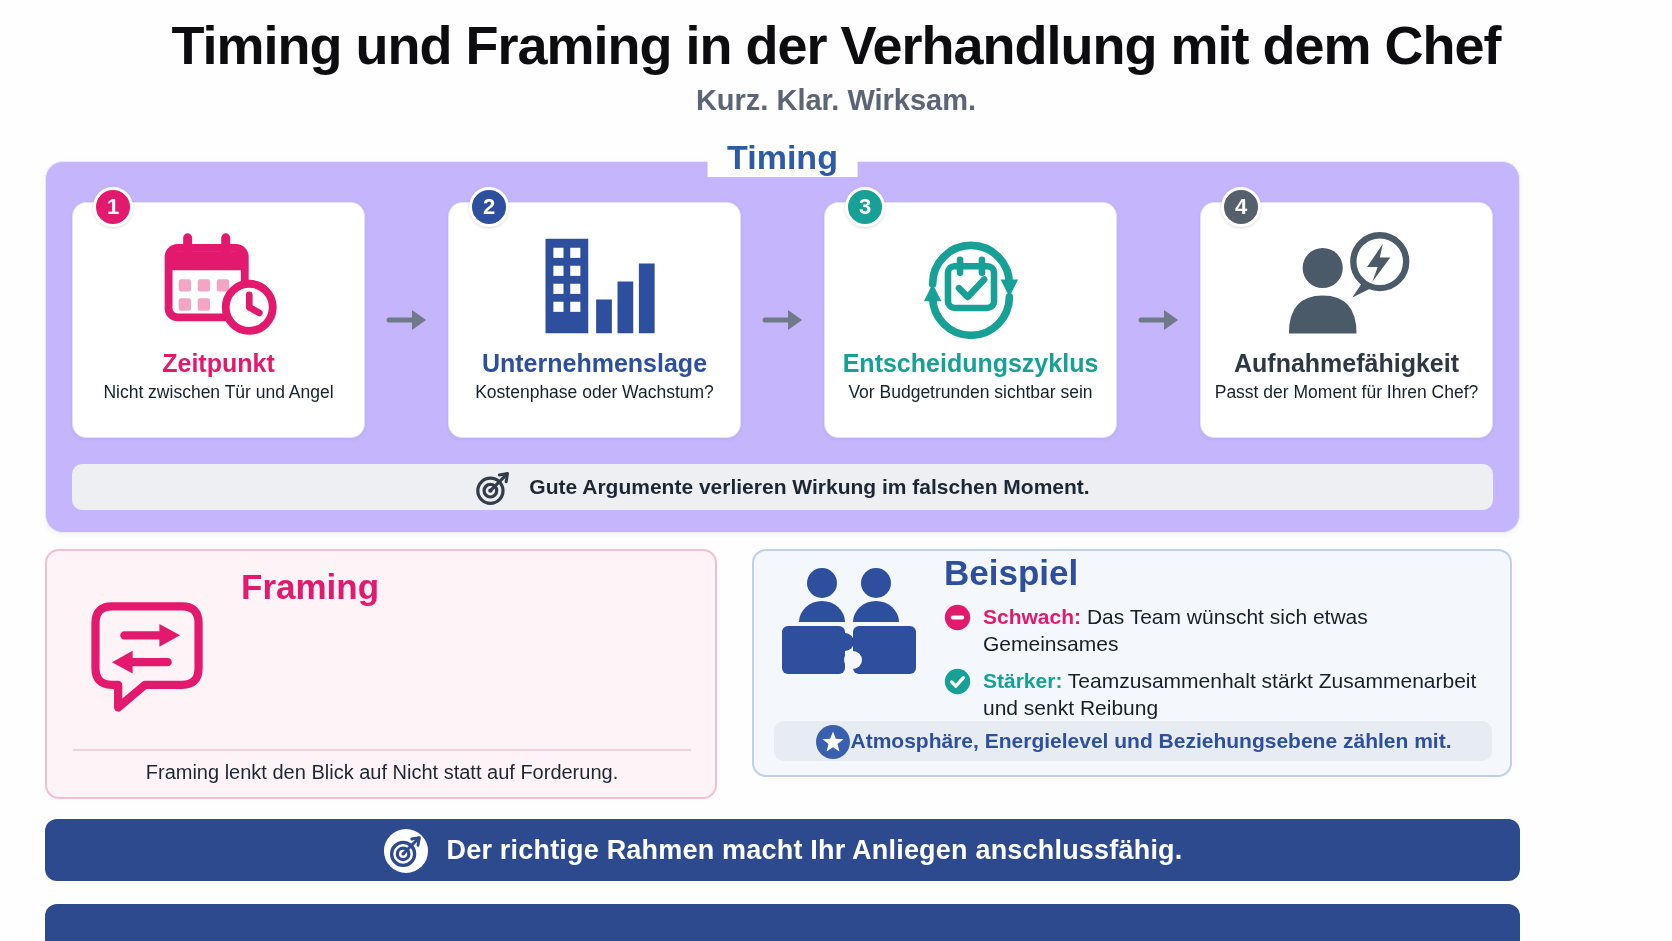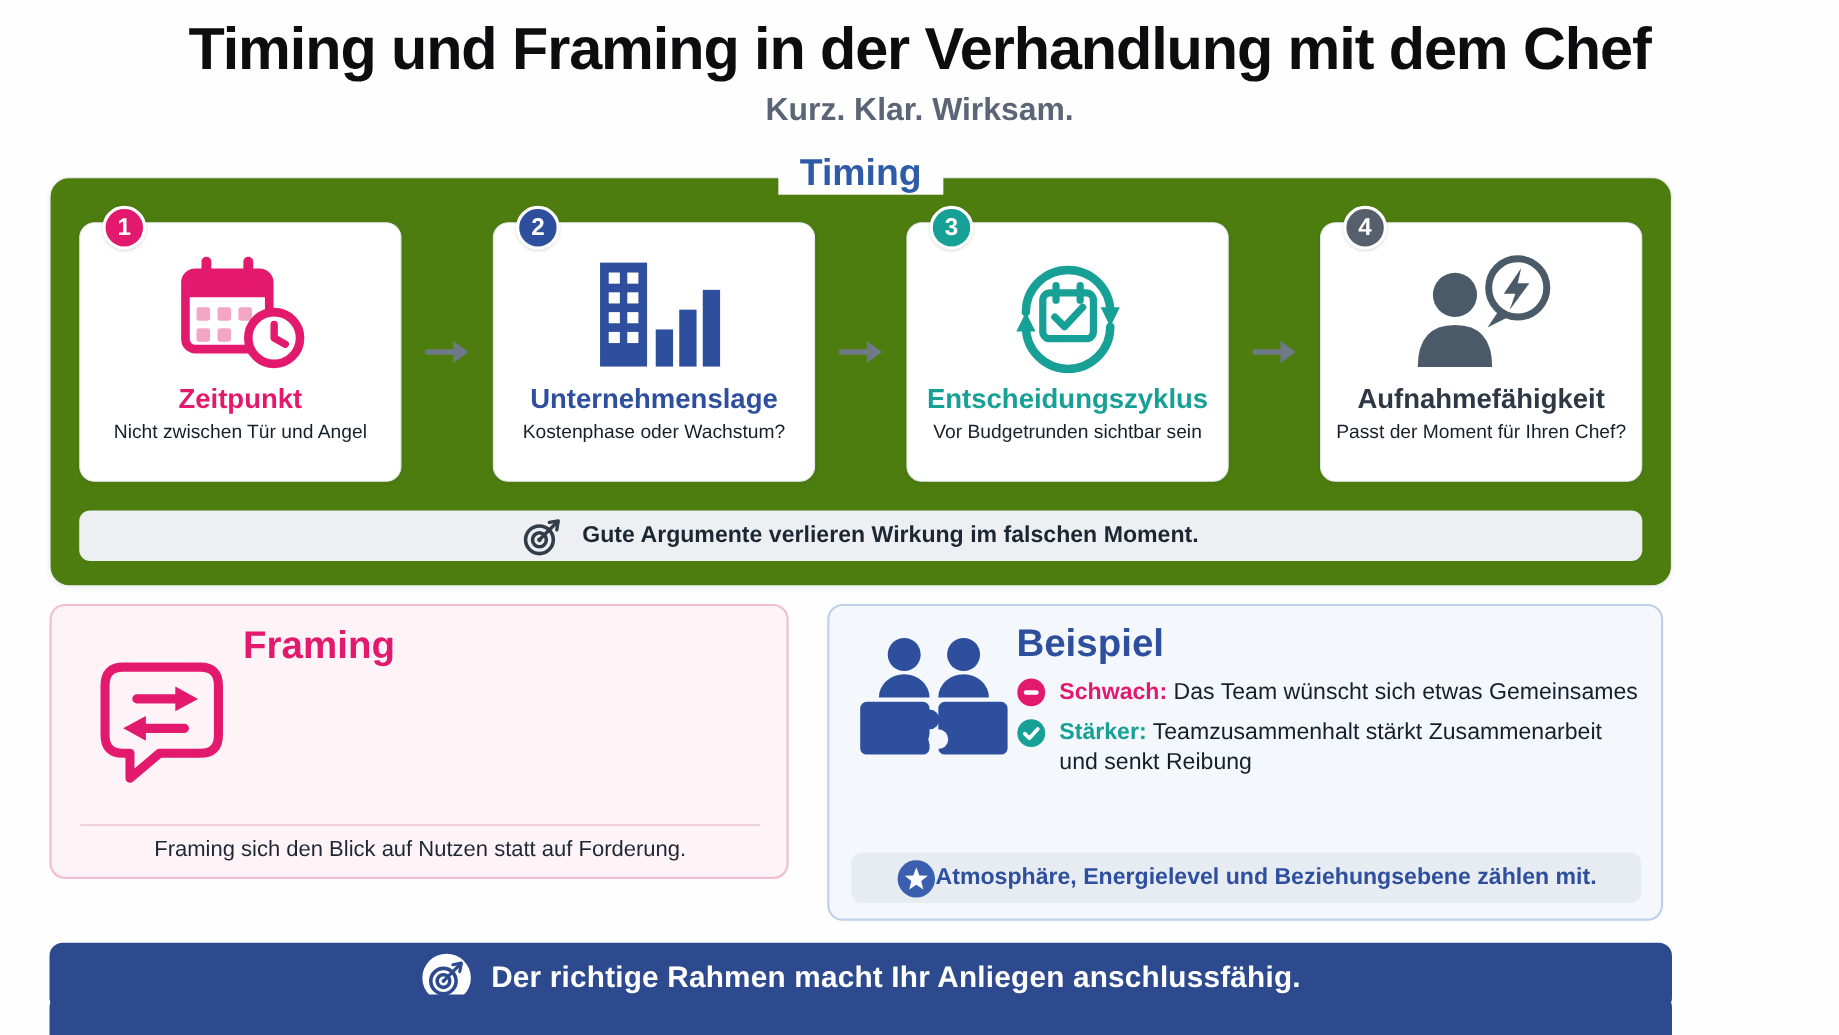--- a/index.html
+++ b/index.html
@@ -10,21 +10,21 @@
   }
   .content { width:1475px; margin-left:45px; }
 
   
   .hdr { text-align:center; padding-top:14px; }
   .title { font-size:54px; font-weight:800; letter-spacing:-1px; color:#0d0d10; }
   .subtitle { font-size:29px; font-weight:600; color:#5b6575; margin-top:8px; }
 
   
   .timing-wrap {
-    position:relative; margin-top:44px; background:#4d7c0f;
+    position:relative; margin-top:44px; background:#c4b5fd;
     border:1px solid #e7eaee; border-radius:18px;
     padding:40px 26px 22px; box-shadow:0 2px 6px rgba(20,30,60,.05);
   }
   .timing-heading {
     position:absolute; top:-24px; left:50%; transform:translateX(-50%);
     font-size:34px; font-weight:800; color:#2d5ba8; background:#fefefe; padding:0 20px;
   }
   .steps-row { display:flex; align-items:center; justify-content:space-between; }
   .step-card {
     position:relative; width:293px; height:236px; background:#fff;
@@ -47,22 +47,22 @@
   .note-bar {
     margin-top:26px; height:46px; background:#edeff2; border-radius:10px;
     display:flex; align-items:center; justify-content:center; gap:16px;
   }
   .note-text { font-size:21px; font-weight:600; color:#1d2733; }
 
   
   .panels-row { display:flex; gap:35px; margin-top:16px; }
   .panel { border-radius:14px; display:flex; flex-direction:column; }
   .framing { width:672px; height:250px; background:#fef4f8; border:2px solid #f3bed2; padding:14px 22px 0 24px; }
-  .example { width:760px; height:288px; background:#f4f8fc; border:2px solid #bed0ea; padding:12px 18px 14px 20px; }
-  .panel-main { display:flex; flex:1; }
+  .example { width:760px; height:228px; background:#f4f8fc; border:2px solid #bed0ea; padding:0 18px 14px 20px; }
+  .panel-main { display:flex; gap:20px; flex:1; }
   .big-icon { width:150px; display:flex; align-items:center; justify-content:center; }
   .example .big-icon { align-items:flex-start; padding-top:14px; }
   .panel-body { flex:1; padding-top:2px; }
   .panel-heading { font-size:35px; font-weight:800; margin-bottom:10px; }
   .h-pink { color:#e3196e; } .h-blue { color:#2d4f9e; }
   .bullet { display:flex; align-items:flex-start; gap:12px; margin-top:9px; }
   .b-icon { flex:0 0 auto; display:flex; margin-top:1px; }
   .b-text { font-size:21px; color:#15202b; line-height:1.3; }
   .lbl { font-weight:800; } .lbl-pink { color:#e3196e; } .lbl-teal { color:#16a096; }
   .panel-footer {
@@ -231,21 +231,21 @@
               <line x1="44" y1="44" x2="80" y2="44" stroke="#e3196e" stroke-width="8" stroke-linecap="round"></line>
               <path d="M78 33 L98 44 L78 55 Z" fill="#e3196e"></path>
               <line x1="86" y1="70" x2="50" y2="70" stroke="#e3196e" stroke-width="8" stroke-linecap="round"></line>
               <path d="M52 59 L32 70 L52 81 Z" fill="#e3196e"></path>
             </svg>
           </div>
           <div class="panel-body">
             <h2 class="panel-heading h-pink">Framing</h2>
           </div>
         </div>
-        <div class="panel-footer">Framing sich den Blick auf Nutzen statt auf Forderung.</div>
+        <div class="panel-footer">Framing lenkt den Blick auf Nicht statt auf Forderung.</div>
       </section>
 
       <section class="panel example">
         <div class="panel-main">
           <div class="big-icon">
             <svg width="152" height="118" viewBox="0 0 150 116">
               <circle cx="48" cy="17" r="15" fill="#2d4f9e"></circle>
               <circle cx="102" cy="17" r="15" fill="#2d4f9e"></circle>
               <path d="M25 56 a23 21 0 0 1 46 0 Z" fill="#2d4f9e"></path>
               <path d="M79 56 a23 21 0 0 1 46 0 Z" fill="#2d4f9e"></path>

